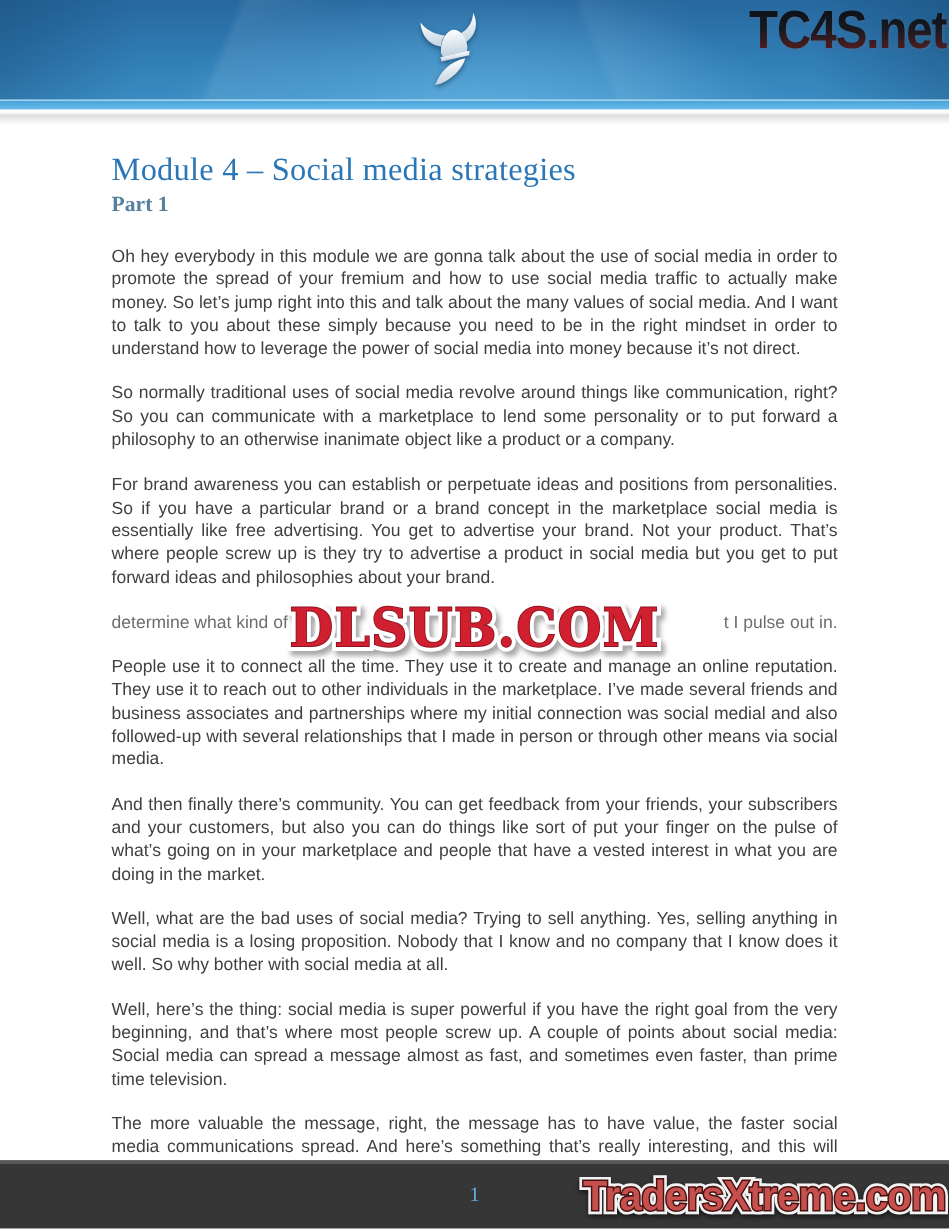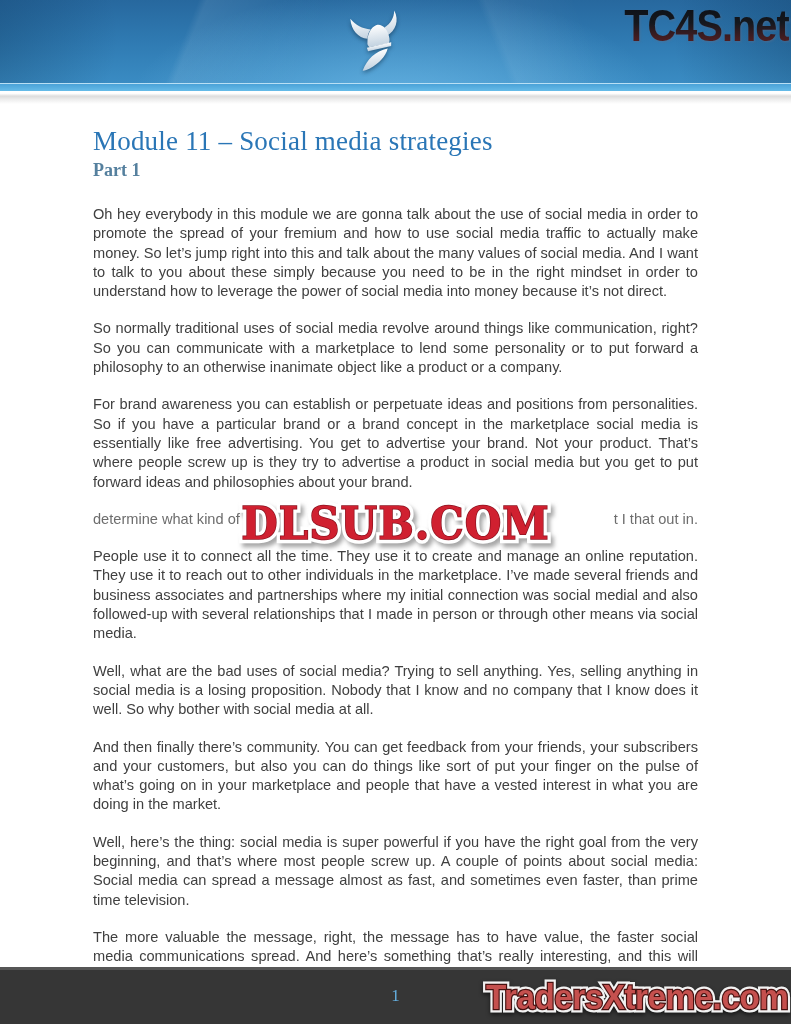--- a/index.html
+++ b/index.html
@@ -129,45 +129,45 @@
         </g>
       </svg>
       <span class="logo-text">BEGINNER'S LUCK</span>
     </div>
     <span class="tc4s">TC4S.net</span>
   </div>
 
   <div class="band"></div>
 
   <div class="content">
-    <h1 class="doc-title">Module 11 – Social media strategies</h1>
+    <h1 class="doc-title">Module 4 – Social media strategies</h1>
     <h2 class="doc-subtitle">Part 1</h2>
 
     <p class="para">Oh hey everybody in this module we are gonna talk about the use of social media in order to promote the spread of your fremium and how to use social media traffic to actually make money. So let’s jump right into this and talk about the many values of social media. And I want to talk to you about these simply because you need to be in the right mindset in order to understand how to leverage the power of social media into money because it’s not direct.</p>
     <p class="para">So normally traditional uses of social media revolve around things like communication, right? So you can communicate with a marketplace to lend some personality or to put forward a philosophy to an otherwise inanimate object like a product or a company.</p>
     <p class="para">For brand awareness you can establish or perpetuate ideas and positions from personalities. So if you have a particular brand or a brand concept in the marketplace social media is essentially like free advertising. You get to advertise your brand. Not your product. That’s where people screw up is they try to advertise a product in social media but you get to put forward ideas and philosophies about your brand.</p>
 
     <div class="p-obscured">
       <div class="ob-line">
       </div>
       <div class="ob-line">
         <span>determine what kind of re</span>
-        <span>t I that out in.</span>
+        <span>t I pulse out in.</span>
       </div>
       <div class="dlsub-wrap">
         <span class="wm">
           <span class="under">DLSUB.COM</span>
           <span class="over">DLSUB.COM</span>
         </span>
       </div>
     </div>
 
     <p class="para">People use it to connect all the time. They use it to create and manage an online reputation. They use it to reach out to other individuals in the marketplace. I’ve made several friends and business associates and partnerships where my initial connection was social medial and also followed-up with several relationships that I made in person or through other means via social media.</p>
+    <p class="para">And then finally there’s community. You can get feedback from your friends, your subscribers and your customers, but also you can do things like sort of put your finger on the pulse of what’s going on in your marketplace and people that have a vested interest in what you are doing in the market.</p>
     <p class="para">Well, what are the bad uses of social media? Trying to sell anything. Yes, selling anything in social media is a losing proposition. Nobody that I know and no company that I know does it well. So why bother with social media at all.</p>
-    <p class="para">And then finally there’s community. You can get feedback from your friends, your subscribers and your customers, but also you can do things like sort of put your finger on the pulse of what’s going on in your marketplace and people that have a vested interest in what you are doing in the market.</p>
     <p class="para">Well, here’s the thing: social media is super powerful if you have the right goal from the very beginning, and that’s where most people screw up. A couple of points about social media: Social media can spread a message almost as fast, and sometimes even faster, than prime time television.</p>
     <p class="para">The more valuable the message, right, the message has to have value, the faster social media communications spread. And here’s something that’s really interesting, and this will help with this perspective. According to a Pew survey, this is why people use social media.</p>
   </div>
 
   <div class="footer">
     <span class="page-number">1</span>
     <div class="tradersxtreme-wrap">
       <span class="wm">
         <span class="under">TradersXtreme.com</span>
         <span class="over">TradersXtreme.com</span>

